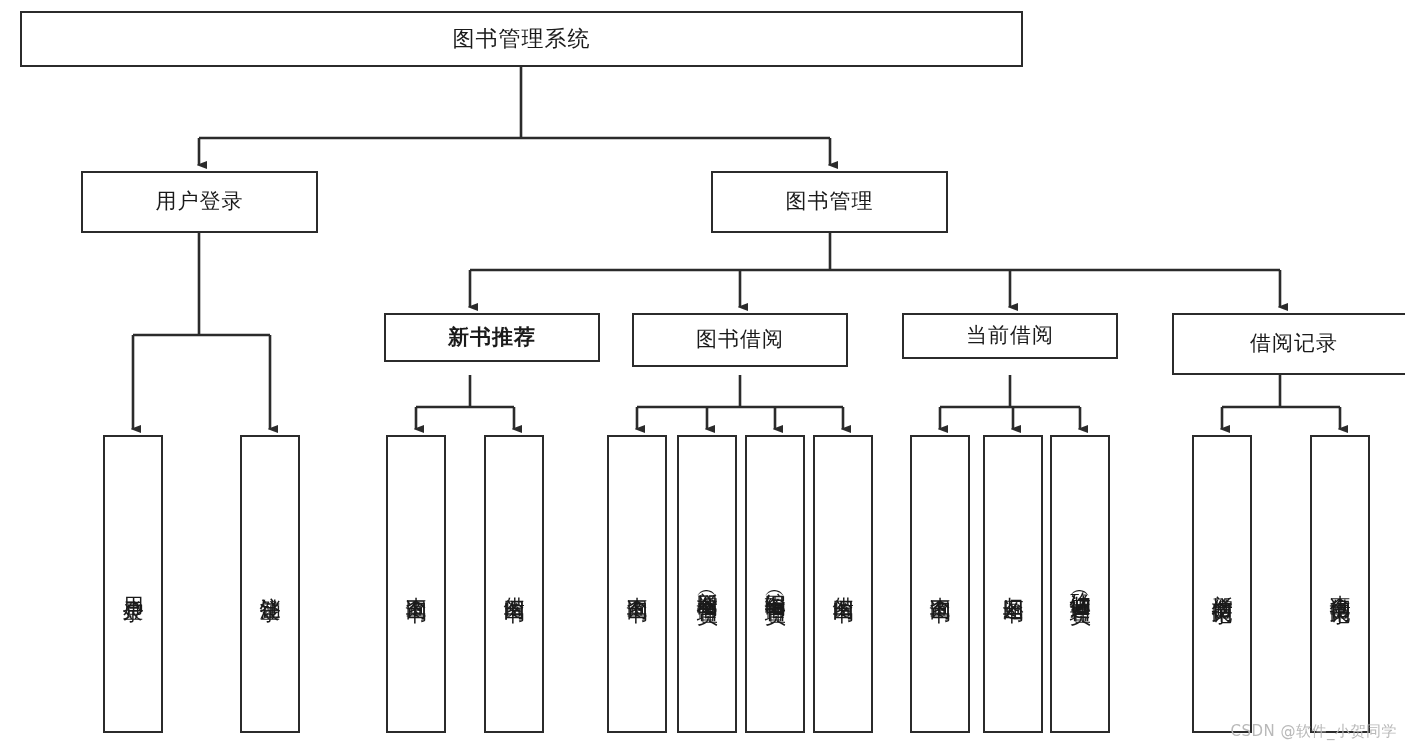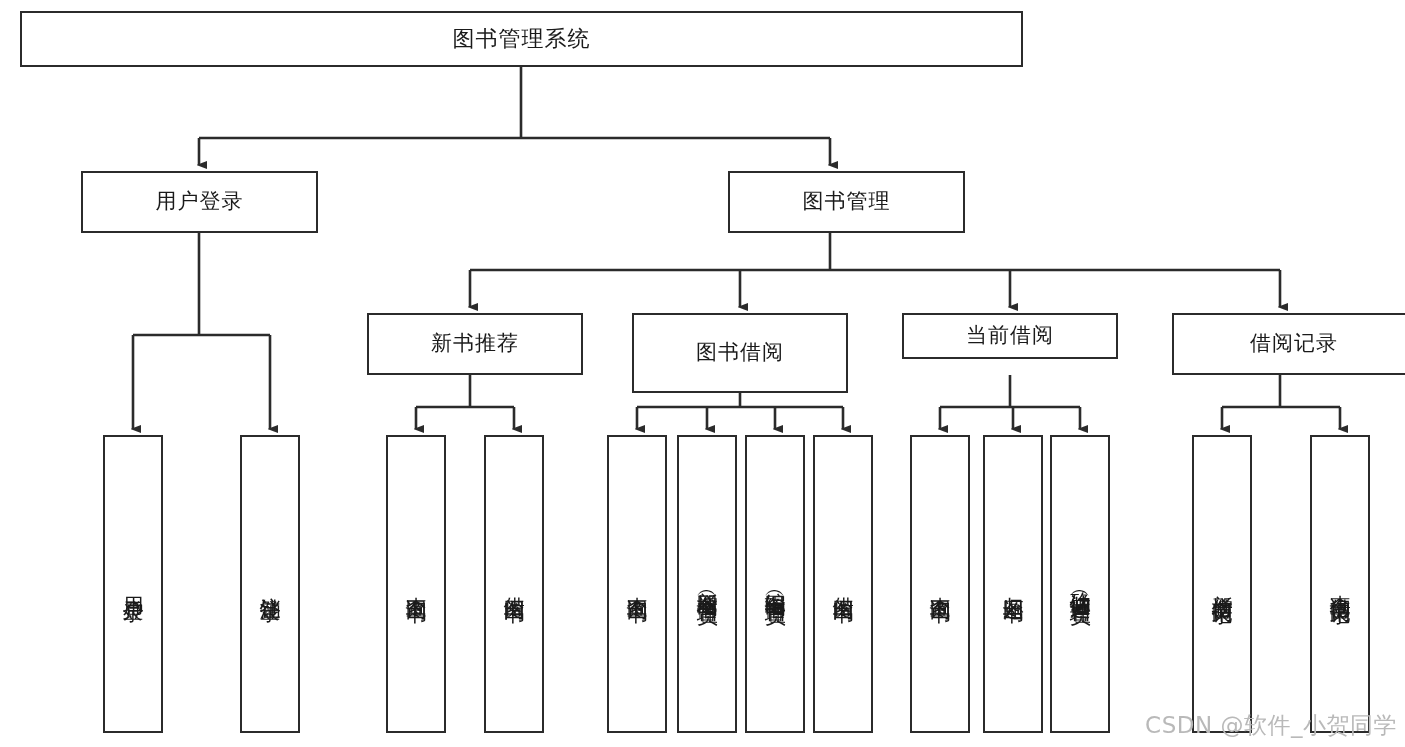--- a/index.html
+++ b/index.html
@@ -55,21 +55,21 @@
     font-size: 21px;
     line-height: 1.35;
     letter-spacing: 2px;
     white-space: nowrap;
     color: #1a1a1a;
   }
   .watermark {
     position: absolute;
     right: 8px;
     bottom: 6px;
-    font-size: 23px;
+    font-size: 15px;
     color: #b9b9b9;
     letter-spacing: 0.5px;
     white-space: nowrap;
     font-family: "DejaVu Sans", "Liberation Sans", sans-serif;
   }
 </style>
 </head>
 <body>
 
 <div id="canvas">
@@ -125,28 +125,28 @@
     </g>
   </svg>
 
   <div class="node h root" id="node-root" style="left: 20px; top: 11px; width: 1003px; height: 56px;">
     <span>图书管理系统</span>
   </div>
 
   <div class="node h" id="node-l2-0" style="left: 81px; top: 171px; width: 237px; height: 62px;">
     <span>用户登录</span>
   </div>
-  <div class="node h" id="node-l2-1" style="left: 711px; top: 171px; width: 237px; height: 62px; margin-left: 17px;">
+  <div class="node h" id="node-l2-1" style="left: 711px; top: 171px; width: 237px; height: 62px;">
     <span>图书管理</span>
   </div>
 
-  <div class="node h" id="node-l3-0" style="left: 367px; top: 313px; width: 216px; height: 62px;">
+  <div class="node h" id="node-l3-0" style="left: 384px; top: 313px; width: 216px; height: 49px; font-weight: bold;">
     <span>新书推荐</span>
   </div>
-  <div class="node h" id="node-l3-1" style="left: 632px; top: 313px; width: 216px; height: 80px;">
+  <div class="node h" id="node-l3-1" style="left: 632px; top: 313px; width: 216px; height: 54px;">
     <span>图书借阅</span>
   </div>
   <div class="node h" id="node-l3-2" style="left: 902px; top: 313px; width: 216px; height: 46px;">
     <span>当前借阅</span>
   </div>
   <div class="node h" id="node-l3-3" style="left: 1172px; top: 313px; width: 244px; height: 62px;">
     <span>借阅记录</span>
   </div>
 
   <div class="node v" id="node-leaf-0" style="left: 103px; top: 435px; width: 60px; height: 298px;">

